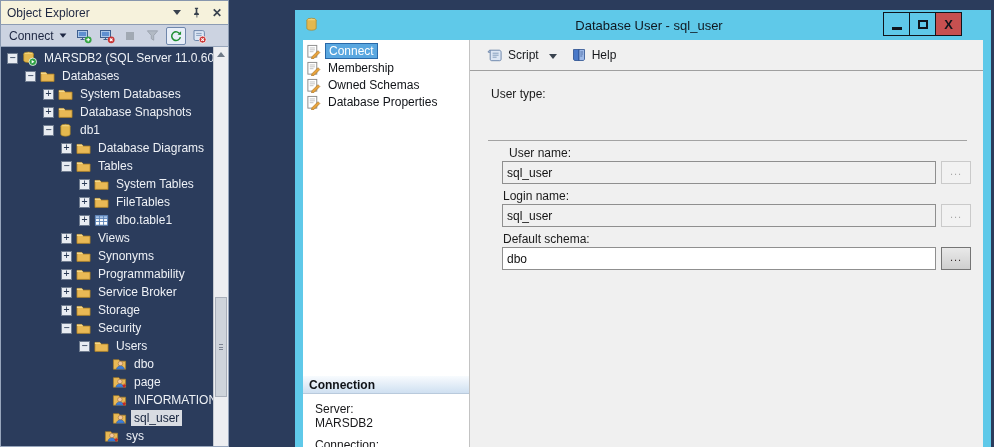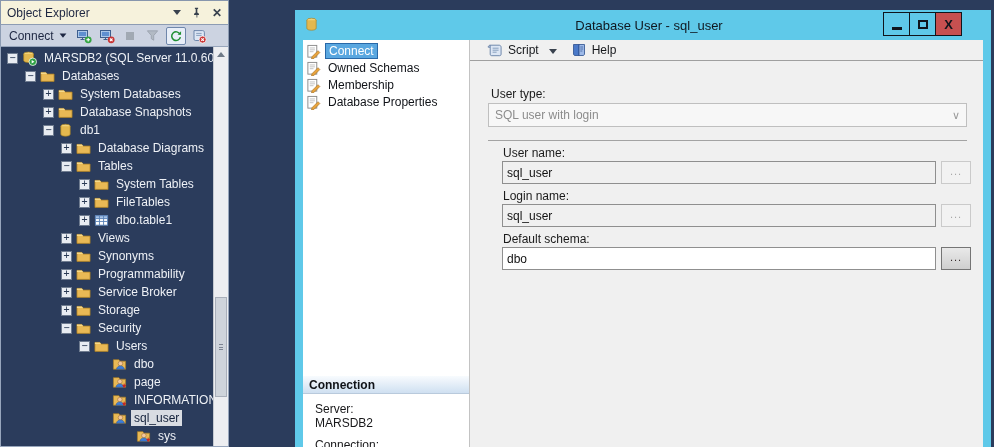--- a/index.html
+++ b/index.html
@@ -79,21 +79,21 @@
     border-bottom:1px solid #b9cadc; font-weight:bold; color:#101318; padding:2px 6px; font-size:12px; }
   .pitem { display:flex; align-items:center; height:16px; padding-left:3px; margin-top:1px; color:#101318; }
   .pitem .picon { width:16px; min-width:16px; margin-right:3px; }
   .pitem .plbl { padding:0 3px; line-height:14px; }
   .pitem.sel .plbl { background:#59a7e0; border:1px solid #2868a8; color:#fff; }
   .conn-block { position:absolute; left:0; right:0; top:336px; }
   .conn-lines { padding:8px 0 0 12px; color:#18181a; line-height:14px; }
 
   
   .content { position:relative; flex:1; background:#f0f0f0; }
-  .ctoolbar { position:absolute; left:0; top:0; right:0; height:21px; border-bottom:1px solid #9f9f9f;
+  .ctoolbar { position:absolute; left:0; top:0; right:0; height:31px; border-bottom:1px solid #9f9f9f;
     display:flex; align-items:center; padding-left:13px; gap:4px; }
   .cbtn { display:flex; align-items:center; gap:5px; color:#16181c; padding:3px 4px; }
   .flabel { position:absolute; color:#1b1b1b; }
   .combo { position:absolute; left:18px; top:63px; width:479px; height:24px;
     background:#f7f7f7; border:1px solid #bfbfbf; color:#8c8c8c;
     display:flex; align-items:center; padding:0 6px; }
   .combo .chev { margin-left:auto; color:#9a9a9a; font-size:11px; }
   .hsep { position:absolute; left:18px; top:100px; width:479px; height:1px; background:#a3a3a3; }
   .tbx { position:absolute; left:32px; width:434px; height:23px; border:1px solid #8f8f8f;
     background:#f0f0f0; color:#111; font-family:"Liberation Sans",sans-serif; font-size:12px; padding:0 4px; }
@@ -384,21 +384,21 @@
           <span class="nobox"></span>
           <span class="ticon">
             <svg viewBox="0 0 16 16" width="15" height="15">
               <path d="M1.5 2.8h5.8l1.2 1.6h6V13h-13z" fill="#e9b955" stroke="#a97d23" stroke-width=".7"></path>
               <circle cx="9" cy="7" r="2.4" fill="#f3c79b" stroke="#8c5f33" stroke-width=".5"></circle>
               <path d="M4.8 13c.4-2.5 2.2-3.5 4.2-3.5s3.8 1 4.2 3.5z" fill="#3d7edb" stroke="#1f4f96" stroke-width=".5"></path>
             </svg>
           </span>
           <span class="lbl sel">sql_user</span>
         </div>
-        <div class="trow" style="padding-left: 120px;">
+        <div class="trow" style="padding-left: 88px;">
           <span class="nobox"></span>
           <span class="ticon">
             <svg viewBox="0 0 16 16" width="15" height="15">
               <path d="M1.5 2.8h5.8l1.2 1.6h6V13h-13z" fill="#e9b955" stroke="#a97d23" stroke-width=".7"></path>
               <circle cx="8.4" cy="7" r="2.4" fill="#f3c79b" stroke="#8c5f33" stroke-width=".5"></circle>
               <path d="M4.2 13c.4-2.5 2.2-3.5 4.2-3.5s3.8 1 4.2 3.5z" fill="#3d7edb" stroke="#1f4f96" stroke-width=".5"></path>
               <path d="M13 9.2v3.2M11.5 11l1.5 2.2L14.5 11z" stroke="#c42828" fill="#c42828" stroke-width="1"></path>
             </svg>
           </span>
           <span class="lbl">sys</span>
@@ -449,31 +449,31 @@
               <span class="plbl">Connect</span>
             </div>
             <div class="pitem">
               <span class="picon">
                 <svg viewBox="0 0 16 16" width="15" height="15">
                   <rect x="2" y="1.5" width="9.5" height="12.5" fill="#fff" stroke="#8a8a8a"></rect>
                   <path d="M4 4.2h5.5M4 6.2h5.5M4 8.2h4" stroke="#b9b9b9" stroke-width=".9"></path>
                   <path d="M6.5 13.4l6.3-6.3 2 2-6.3 6.3-2.7.7z" fill="#e8a33d" stroke="#9c6a1e" stroke-width=".6"></path>
                 </svg>
               </span>
-              <span class="plbl">Owned Schemas</span>
+              <span class="plbl">Membership</span>
             </div>
             <div class="pitem">
               <span class="picon">
                 <svg viewBox="0 0 16 16" width="15" height="15">
                   <rect x="2" y="1.5" width="9.5" height="12.5" fill="#fff" stroke="#8a8a8a"></rect>
                   <path d="M4 4.2h5.5M4 6.2h5.5M4 8.2h4" stroke="#b9b9b9" stroke-width=".9"></path>
                   <path d="M6.5 13.4l6.3-6.3 2 2-6.3 6.3-2.7.7z" fill="#e8a33d" stroke="#9c6a1e" stroke-width=".6"></path>
                 </svg>
               </span>
-              <span class="plbl">Membership</span>
+              <span class="plbl">Owned Schemas</span>
             </div>
             <div class="pitem">
               <span class="picon">
                 <svg viewBox="0 0 16 16" width="15" height="15">
                   <rect x="2" y="1.5" width="9.5" height="12.5" fill="#fff" stroke="#8a8a8a"></rect>
                   <path d="M4 4.2h5.5M4 6.2h5.5M4 8.2h4" stroke="#b9b9b9" stroke-width=".9"></path>
                   <path d="M6.5 13.4l6.3-6.3 2 2-6.3 6.3-2.7.7z" fill="#e8a33d" stroke="#9c6a1e" stroke-width=".6"></path>
                 </svg>
               </span>
               <span class="plbl">Database Properties</span>
@@ -508,27 +508,23 @@
                   <path d="M2.5 2.5H8v11H4c-.8 0-1.5-.7-1.5-1.5z" fill="#4a79c8" stroke="#2b4f8e" stroke-width=".8"></path>
                   <path d="M8 2.5h5.5V12c0 .8-.7 1.5-1.5 1.5H8z" fill="#9db9e8" stroke="#2b4f8e" stroke-width=".8"></path>
                   <path d="M9.3 5h2.8M9.3 7h2.8M9.3 9h2" stroke="#3f619c" stroke-width=".8"></path>
                 </svg>
             </span>
             <span>Help</span>
           </span>
         </div>
 
         <span class="flabel" style="left:21px; top:47px;">User type:</span>
-        <div class="combo">
-          <span>SQL user with login</span>
-          <span class="chev">∨</span>
-        </div>
         <div class="hsep"></div>
 
-        <span class="flabel" style="left:33px; top:106px;">User name:</span>
+        <span class="flabel" style="left:39px; top:106px;">User name:</span>
         <input class="tbx" style="top: 121px;" readonly="" value="sql_user">
         <span class="dots dis" style="top:121px;">...</span>
 
         <span class="flabel" style="left:33px; top:149px;">Login name:</span>
         <input class="tbx" style="top: 164px;" readonly="" value="sql_user">
         <span class="dots dis" style="top:164px;">...</span>
 
         <span class="flabel" style="left:33px; top:192px;">Default schema:</span>
         <input class="tbx white" style="top: 207px;" value="dbo">
         <span class="dots en" style="top:207px;">...</span>

